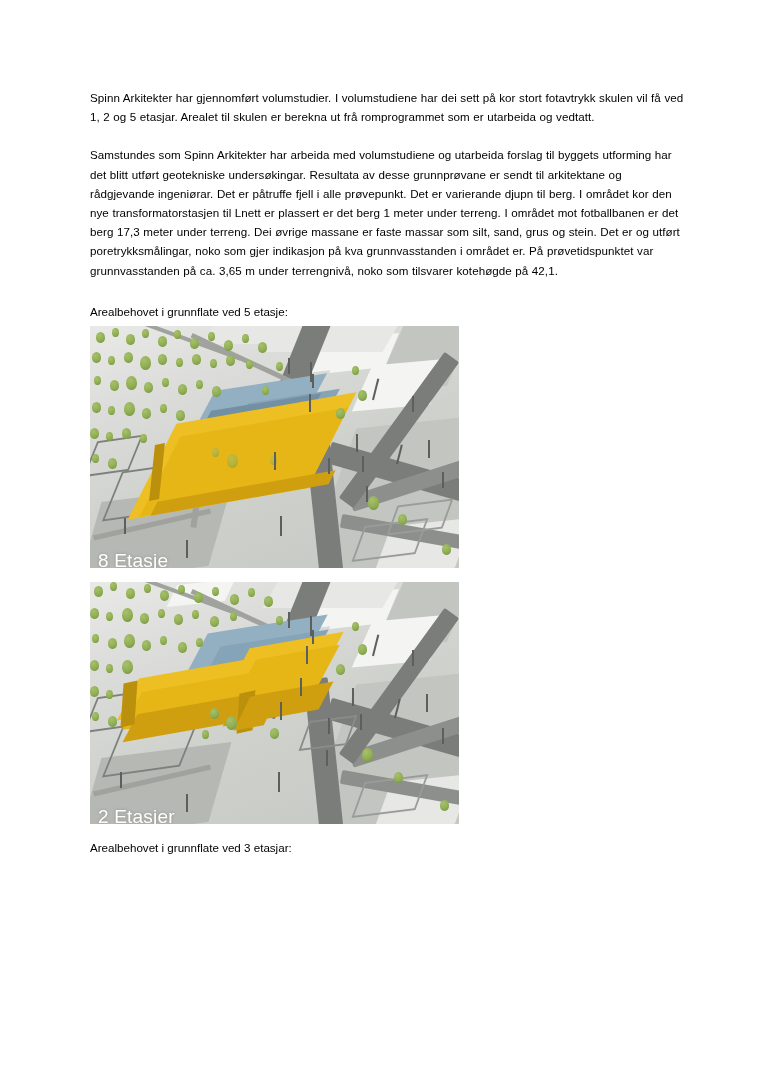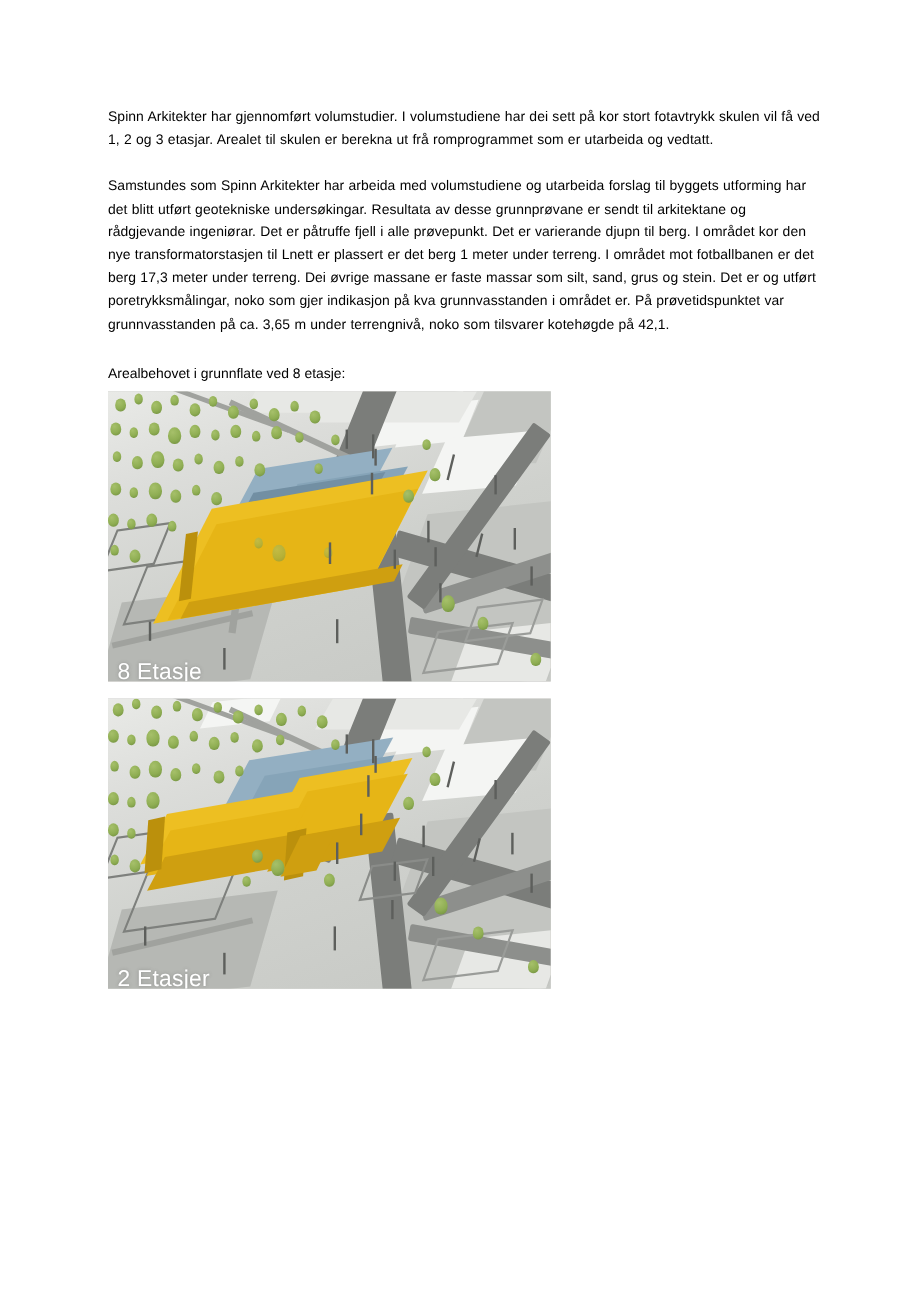--- a/index.html
+++ b/index.html
@@ -130,27 +130,27 @@
     letter-spacing: 0.2px;
     white-space: nowrap;
     text-shadow: 0 0 3px rgba(70,70,70,0.35);
   }
 </style>
 </head>
 <body>
 
 <div class="page">
 
-  <p class="para">Spinn Arkitekter har gjennomført volumstudier. I volumstudiene har dei sett på kor stort fotavtrykk skulen vil få ved 1, 2 og 3 etasjar. Arealet til skulen er berekna ut frå romprogrammet som er utarbeida og vedtatt.</p>
+  <p class="para">Spinn Arkitekter har gjennomført volumstudier. I volumstudiene har dei sett på kor stort fotavtrykk skulen vil få ved 1, 2 og 5 etasjar. Arealet til skulen er berekna ut frå romprogrammet som er utarbeida og vedtatt.</p>
 
   <p class="para second">Samstundes som Spinn Arkitekter har arbeida med volumstudiene og utarbeida forslag til byggets utforming har det blitt utført geotekniske undersøkingar. Resultata av desse grunnprøvane er sendt til arkitektane og rådgjevande ingeniørar. Det er påtruffe fjell i alle prøvepunkt. Det er varierande djupn til berg. I området kor den nye transformatorstasjen til Lnett er plassert er det berg 1 meter under terreng. I området mot fotballbanen er det berg 17,3 meter under terreng. Dei øvrige massane er faste massar som silt, sand, grus og stein. Det er og utført poretrykksmålingar, noko som gjer indikasjon på kva grunnvasstanden i området er. På prøvetidspunktet var grunnvasstanden på ca. 3,65 m under terrengnivå, noko som tilsvarer kotehøgde på 42,1.</p>
 
   <div class="spacer-before-fig1"></div>
 
-  <p class="caption">Arealbehovet i grunnflate ved 8 etasje:</p>
+  <p class="caption">Arealbehovet i grunnflate ved 5 etasje:</p>
 
   <div class="figure">
     <div class="scene">
 
       <div class="slab bright" style="left:215px; top:4px; width:72px; height:40px; transform:skewX(-26deg) rotate(-7deg);"></div>
       <div class="slab bright" style="left:246px; top:10px; width:56px; height:34px; transform:skew(-22deg,-6deg);"></div>
       <div class="slab" style="left:180px; top:0px; width:120px; height:26px; transform:skewX(-30deg);"></div>
       <div class="slab dim" style="left:300px; top:0px; width:70px; height:60px; transform:skewX(-24deg);"></div>
       <div class="slab bright" style="left:272px; top:36px; width:78px; height:46px; transform:skew(-24deg,-5deg);"></div>
       <div class="slab" style="left:118px; top:0px; width:120px; height:18px; transform:skewX(-28deg);"></div>
@@ -399,14 +399,15 @@
       <div class="pole" style="left:30px; top:190px; height:16px;"></div>
       <div class="pole lean" style="left:282px; top:52px; height:22px;"></div>
       <div class="pole lean" style="left:304px; top:116px; height:20px;"></div>
 
       <div class="fig-label">2 Etasjer</div>
     </div>
   </div>
 
   <div class="spacer-before-fig3"></div>
 
+  <p class="caption">Arealbehovet i grunnflate ved 3 etasjar:</p>
 
 </div>
 
 </body></html>

